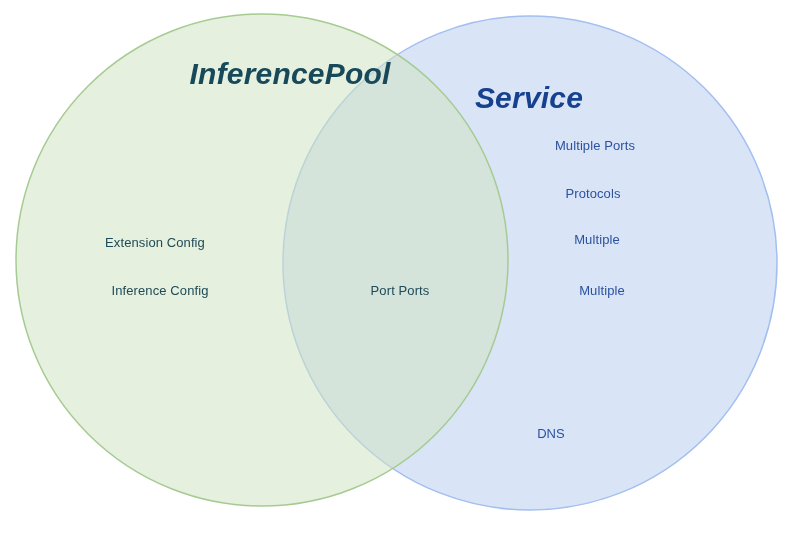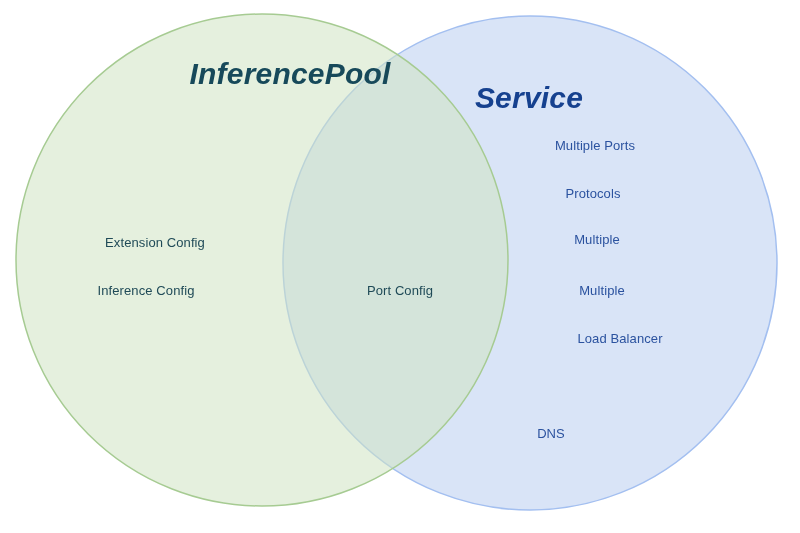--- a/index.html
+++ b/index.html
@@ -35,21 +35,21 @@
   }
   .left-text   { color: #1f4a57; }
   .left-title  { color: #17495a; }
   .right-text  { color: #2b529f; }
   .right-title { color: #16418f; }
 
   
   .pos-left-title   { left: 290px; top: 74px;  }
   .pos-right-title  { left: 529px; top: 74px; margin-top: 24px;  }
   .pos-li0          { left: 155px; top: 242px; }
-  .pos-li1          { left: 146px; top: 290px; }
+  .pos-li1          { left: 160px; top: 290px; }
   .pos-ov0          { left: 399px; top: 241px; }
   .pos-ov1          { left: 400px; top: 290px; }
   .pos-ri0          { left: 595px; top: 145px; }
   .pos-ri1          { left: 593px; top: 193px; text-align: center; }
   .pos-ri2          { left: 597px; top: 239px; }
   .pos-ri3          { left: 602px; top: 290px; }
   .pos-ri4          { left: 620px; top: 338px; }
   .pos-ri5          { left: 615px; top: 386px; }
   .pos-ri6          { left: 551px; top: 433px; }
 </style>
@@ -65,28 +65,27 @@
 
   <div class="label title left-title pos-left-title">InferencePool</div>
 
   <div class="label title right-title pos-right-title">Service</div>
 
   <div class="label left-text pos-li0">Extension Config</div>
 
   <div class="label left-text pos-li1">Inference Config</div>
 
 
-  <div class="label left-text pos-ov1">Port Config</div>
+  <div class="label left-text pos-ov1">Port Ports</div>
 
   <div class="label right-text pos-ri0">Multiple Ports</div>
 
   <div class="label right-text pos-ri1">Protocols</div>
 
   <div class="label right-text pos-ri2">Multiple</div>
 
   <div class="label right-text pos-ri3">Multiple</div>
 
-  <div class="label right-text pos-ri4">Load Balancer</div>
 
 
   <div class="label right-text pos-ri6">DNS</div>
 
 </div>
 
 </body></html>

